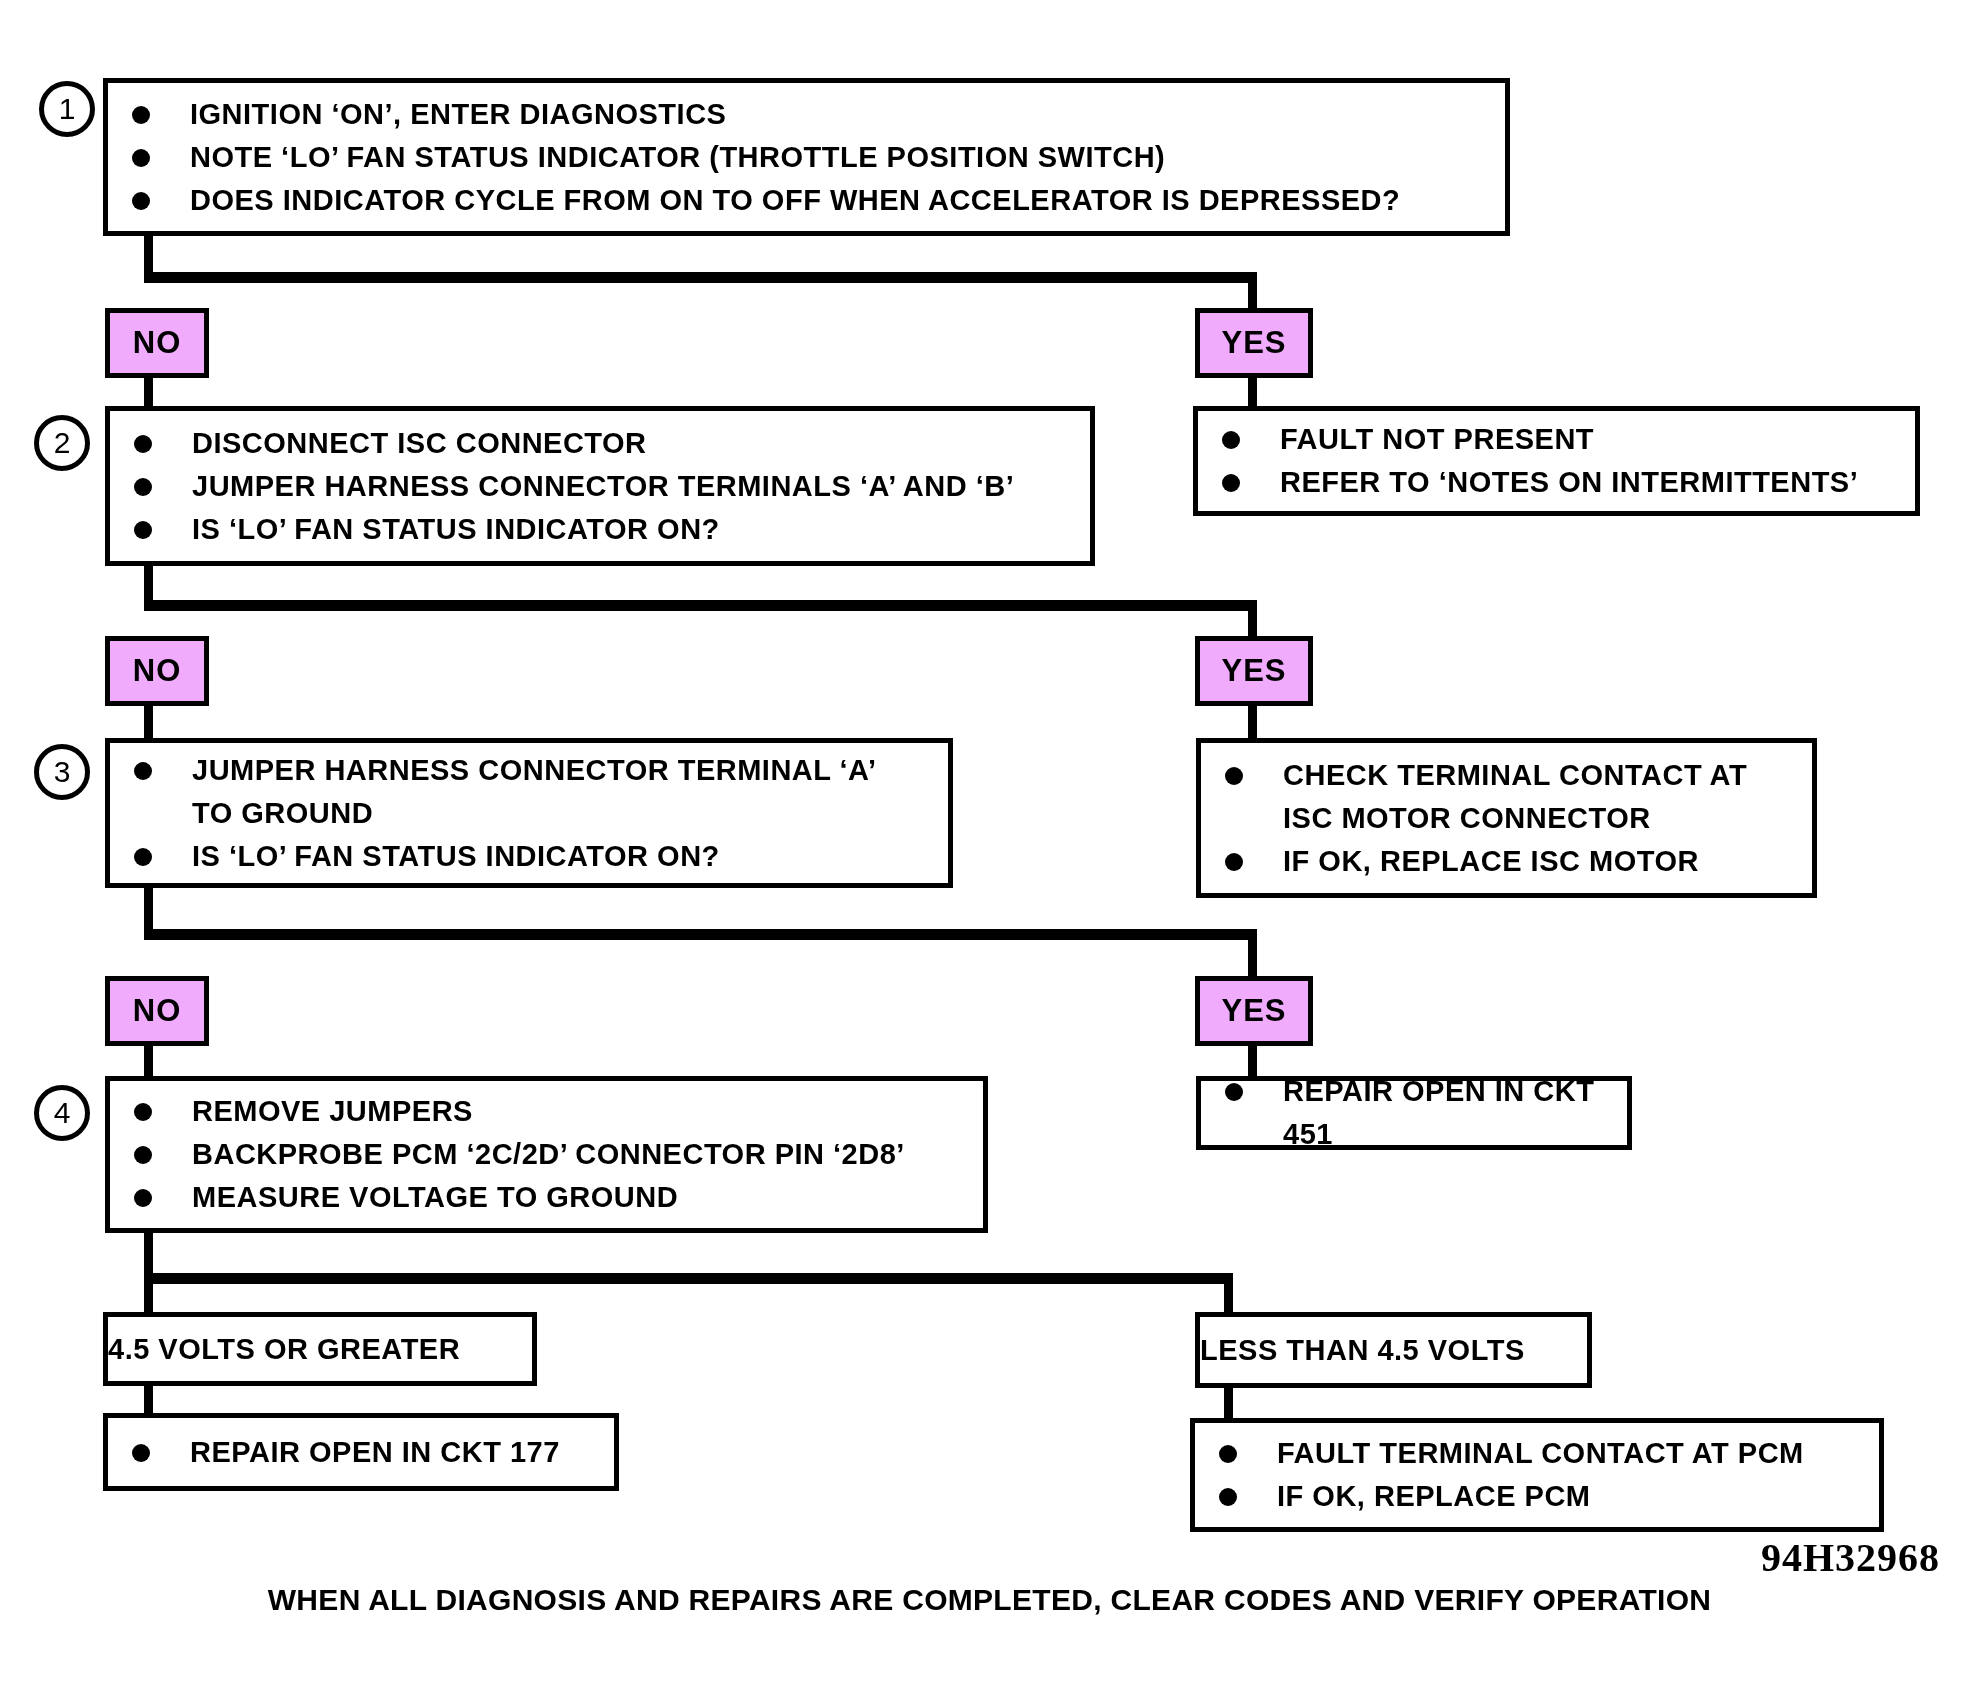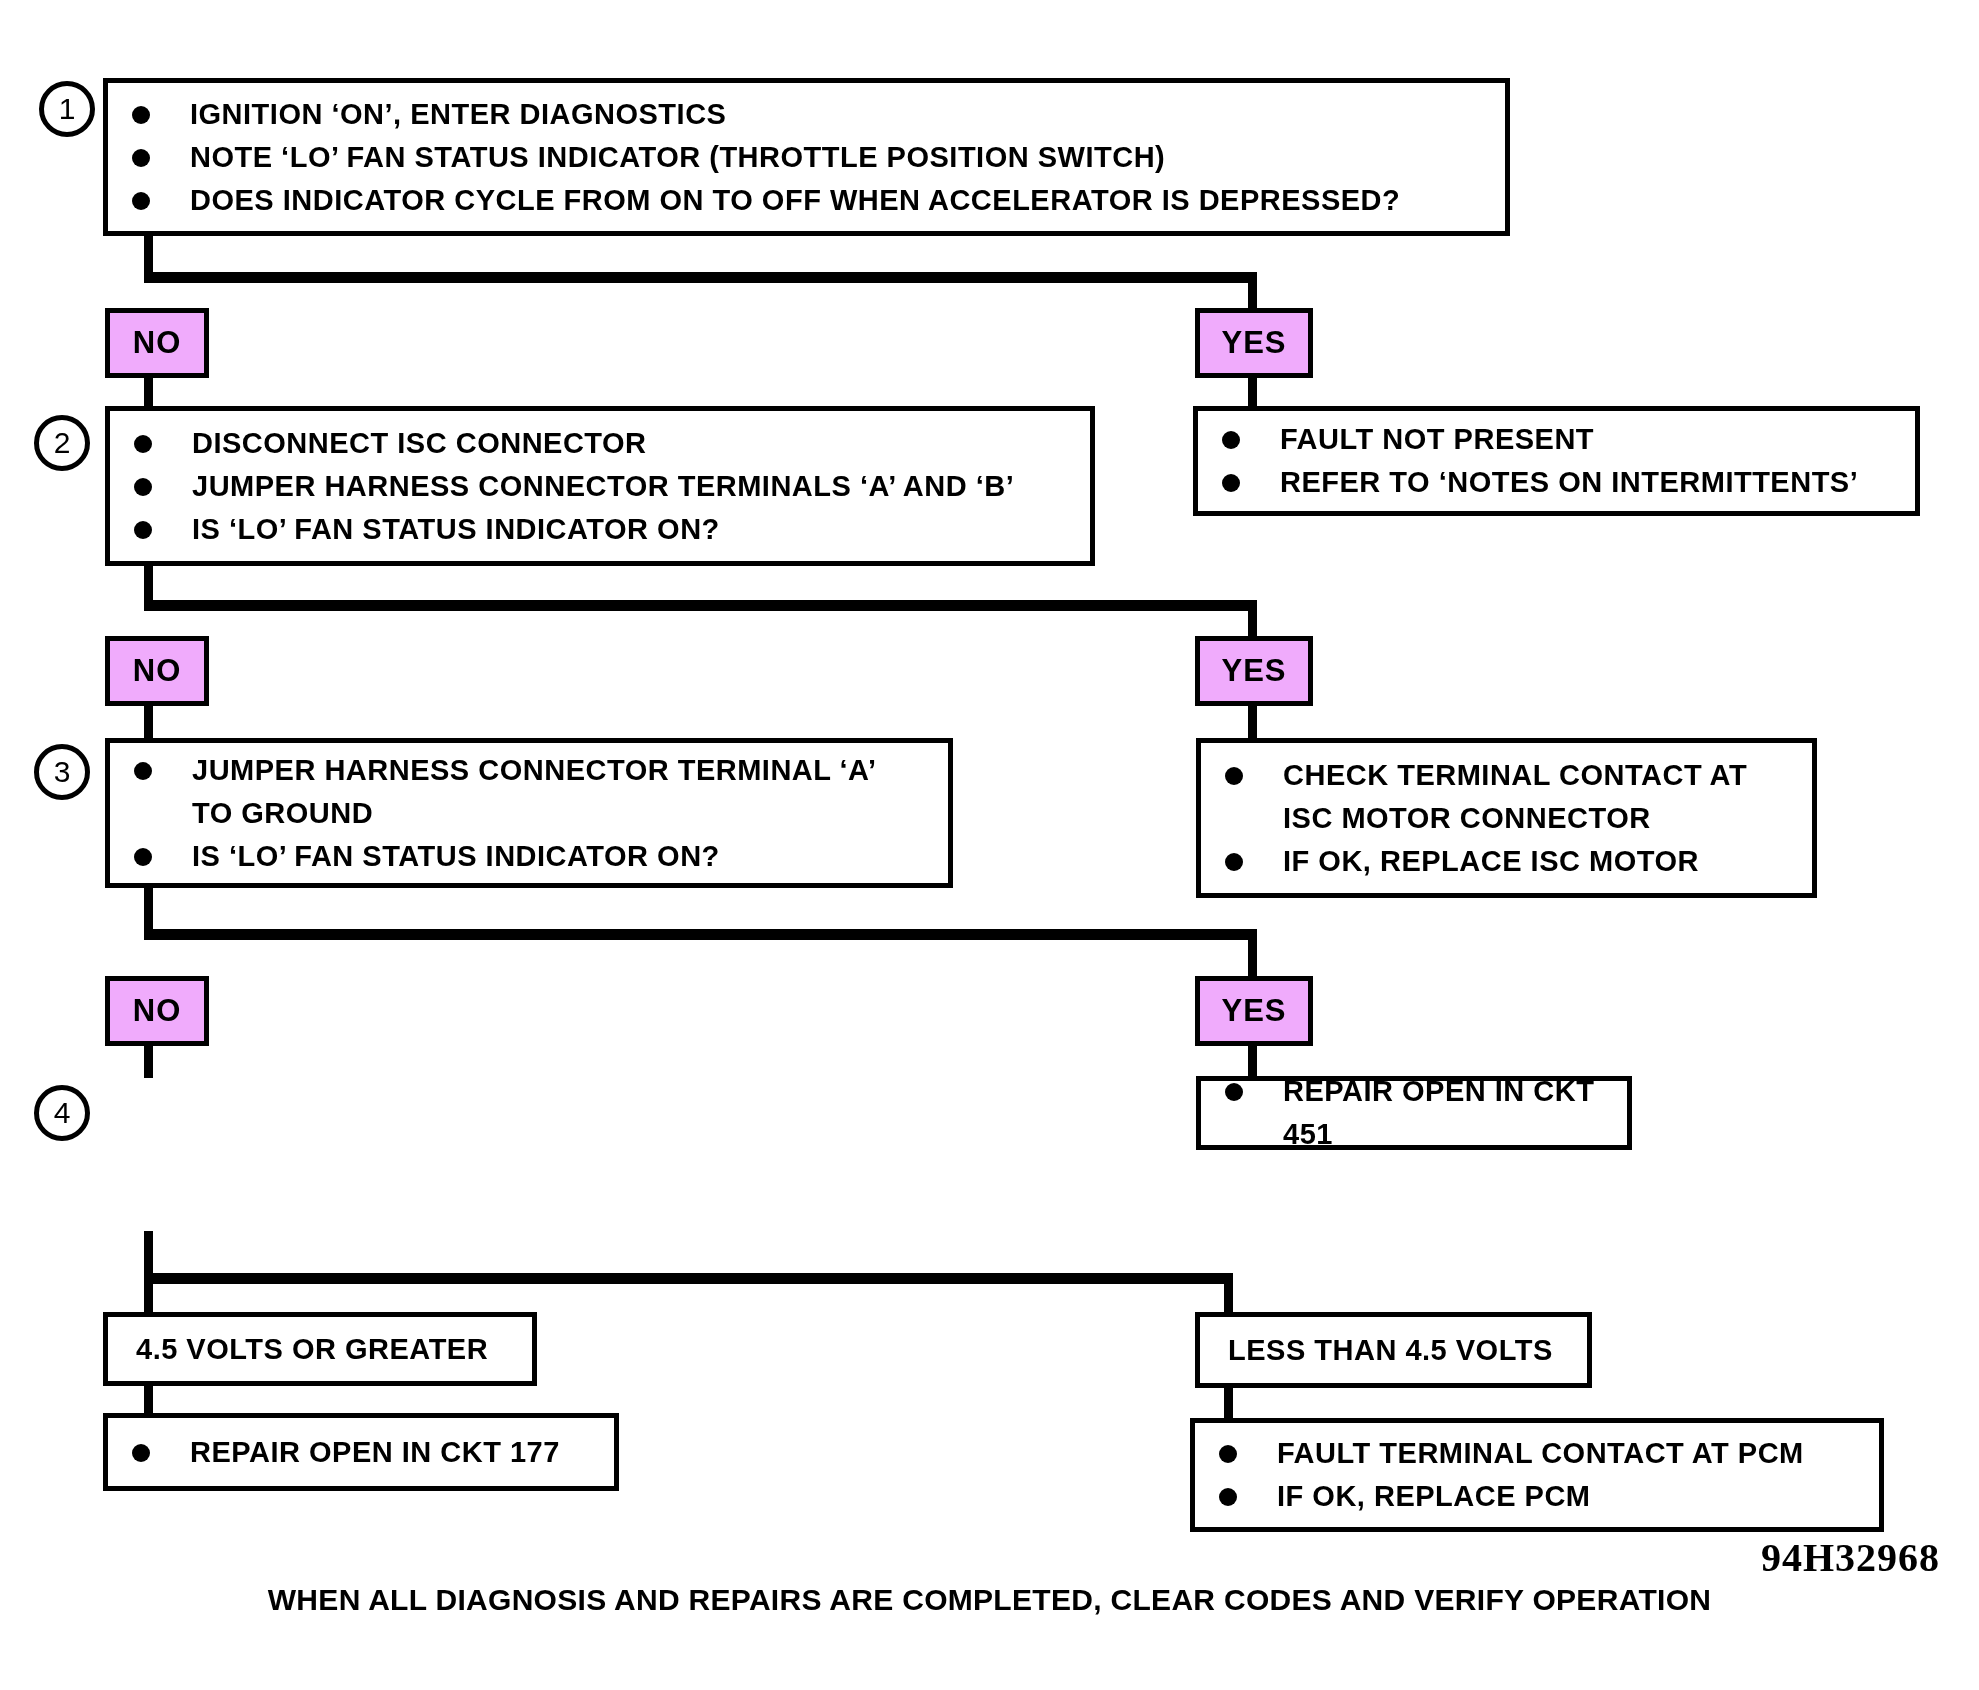--- a/index.html
+++ b/index.html
@@ -31,21 +31,20 @@
   .tag{
     position:absolute;border:5px solid #000;background:#f0abfc;
     box-sizing:border-box;
     display:flex;align-items:center;justify-content:center;
     font-size:31px;font-weight:700;letter-spacing:1px;
   }
   .vbox{
     position:absolute;border:5px solid #000;background:#fff;
     box-sizing:border-box;
     display:flex;align-items:center;
-    padding-left:28px;
     font-size:29px;font-weight:700;letter-spacing:.5px;
   }
   .circle{
     position:absolute;width:56px;height:56px;
     border:5px solid #000;border-radius:50%;
     box-sizing:border-box;background:#fff;
     display:flex;align-items:center;justify-content:center;
     font-size:30px;font-weight:400;
   }
   .vline,.hline{position:absolute;background:#000;}
@@ -177,20 +176,34 @@
   <div class="tag" style="left:1195px;top:976px;width:118px;height:70px">
     <span>YES</span>
   </div>
 
   <div class="vline" style="left:144px;top:1044px;width:9px;height:34px"></div>
   <div class="vline" style="left:1248px;top:1044px;width:9px;height:34px"></div>
 
   <div class="circle" style="left:34px;top:1085px">
     <span>4</span>
   </div>
+  <div class="qbox" style="left:105px;top:1076px;width:883px;height:157px">
+    <div class="brow">
+      <span class="bullet"></span>
+      <span class="btext">REMOVE JUMPERS</span>
+    </div>
+    <div class="brow">
+      <span class="bullet"></span>
+      <span class="btext">BACKPROBE PCM ‘2C/2D’ CONNECTOR PIN ‘2D8’</span>
+    </div>
+    <div class="brow">
+      <span class="bullet"></span>
+      <span class="btext">MEASURE VOLTAGE TO GROUND</span>
+    </div>
+  </div>
 
   <div class="qbox" style="left:1196px;top:1076px;width:436px;height:74px">
     <div class="brow">
       <span class="bullet"></span>
       <span class="btext">REPAIR OPEN IN CKT 451</span>
     </div>
   </div>
 
   <div class="vline" style="left:144px;top:1231px;width:9px;height:85px"></div>
   <div class="hline" style="left:144px;top:1273px;width:1089px;height:11px"></div>

